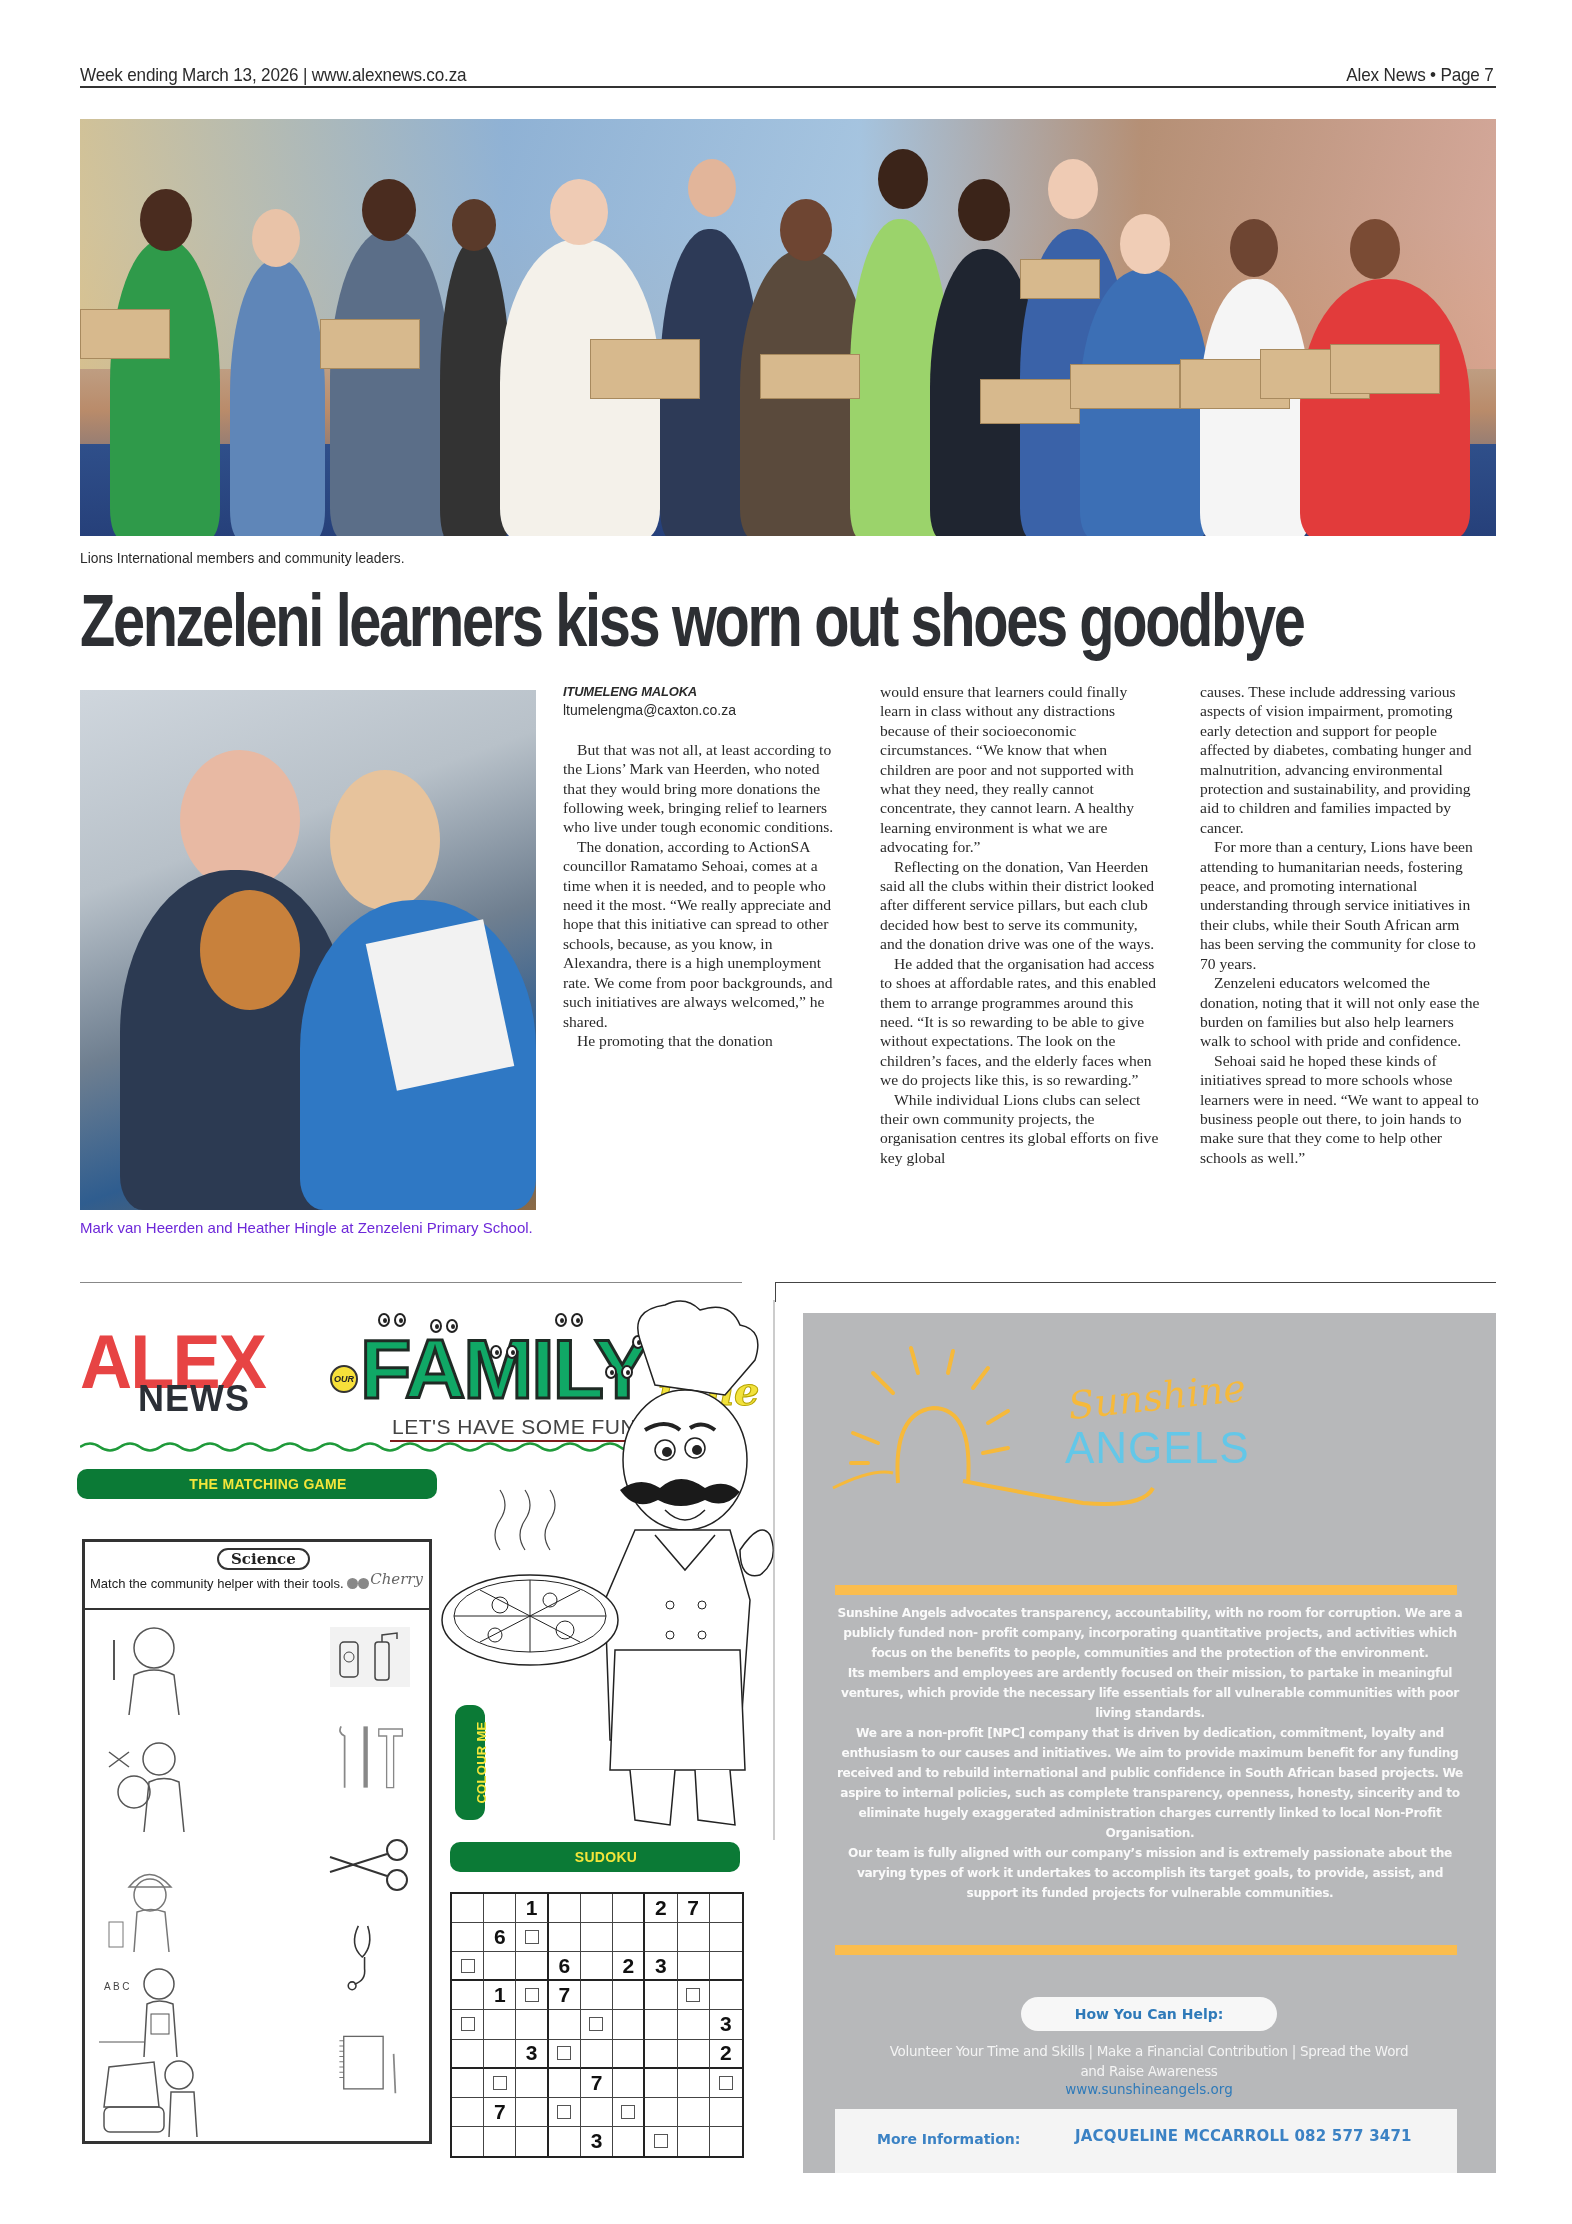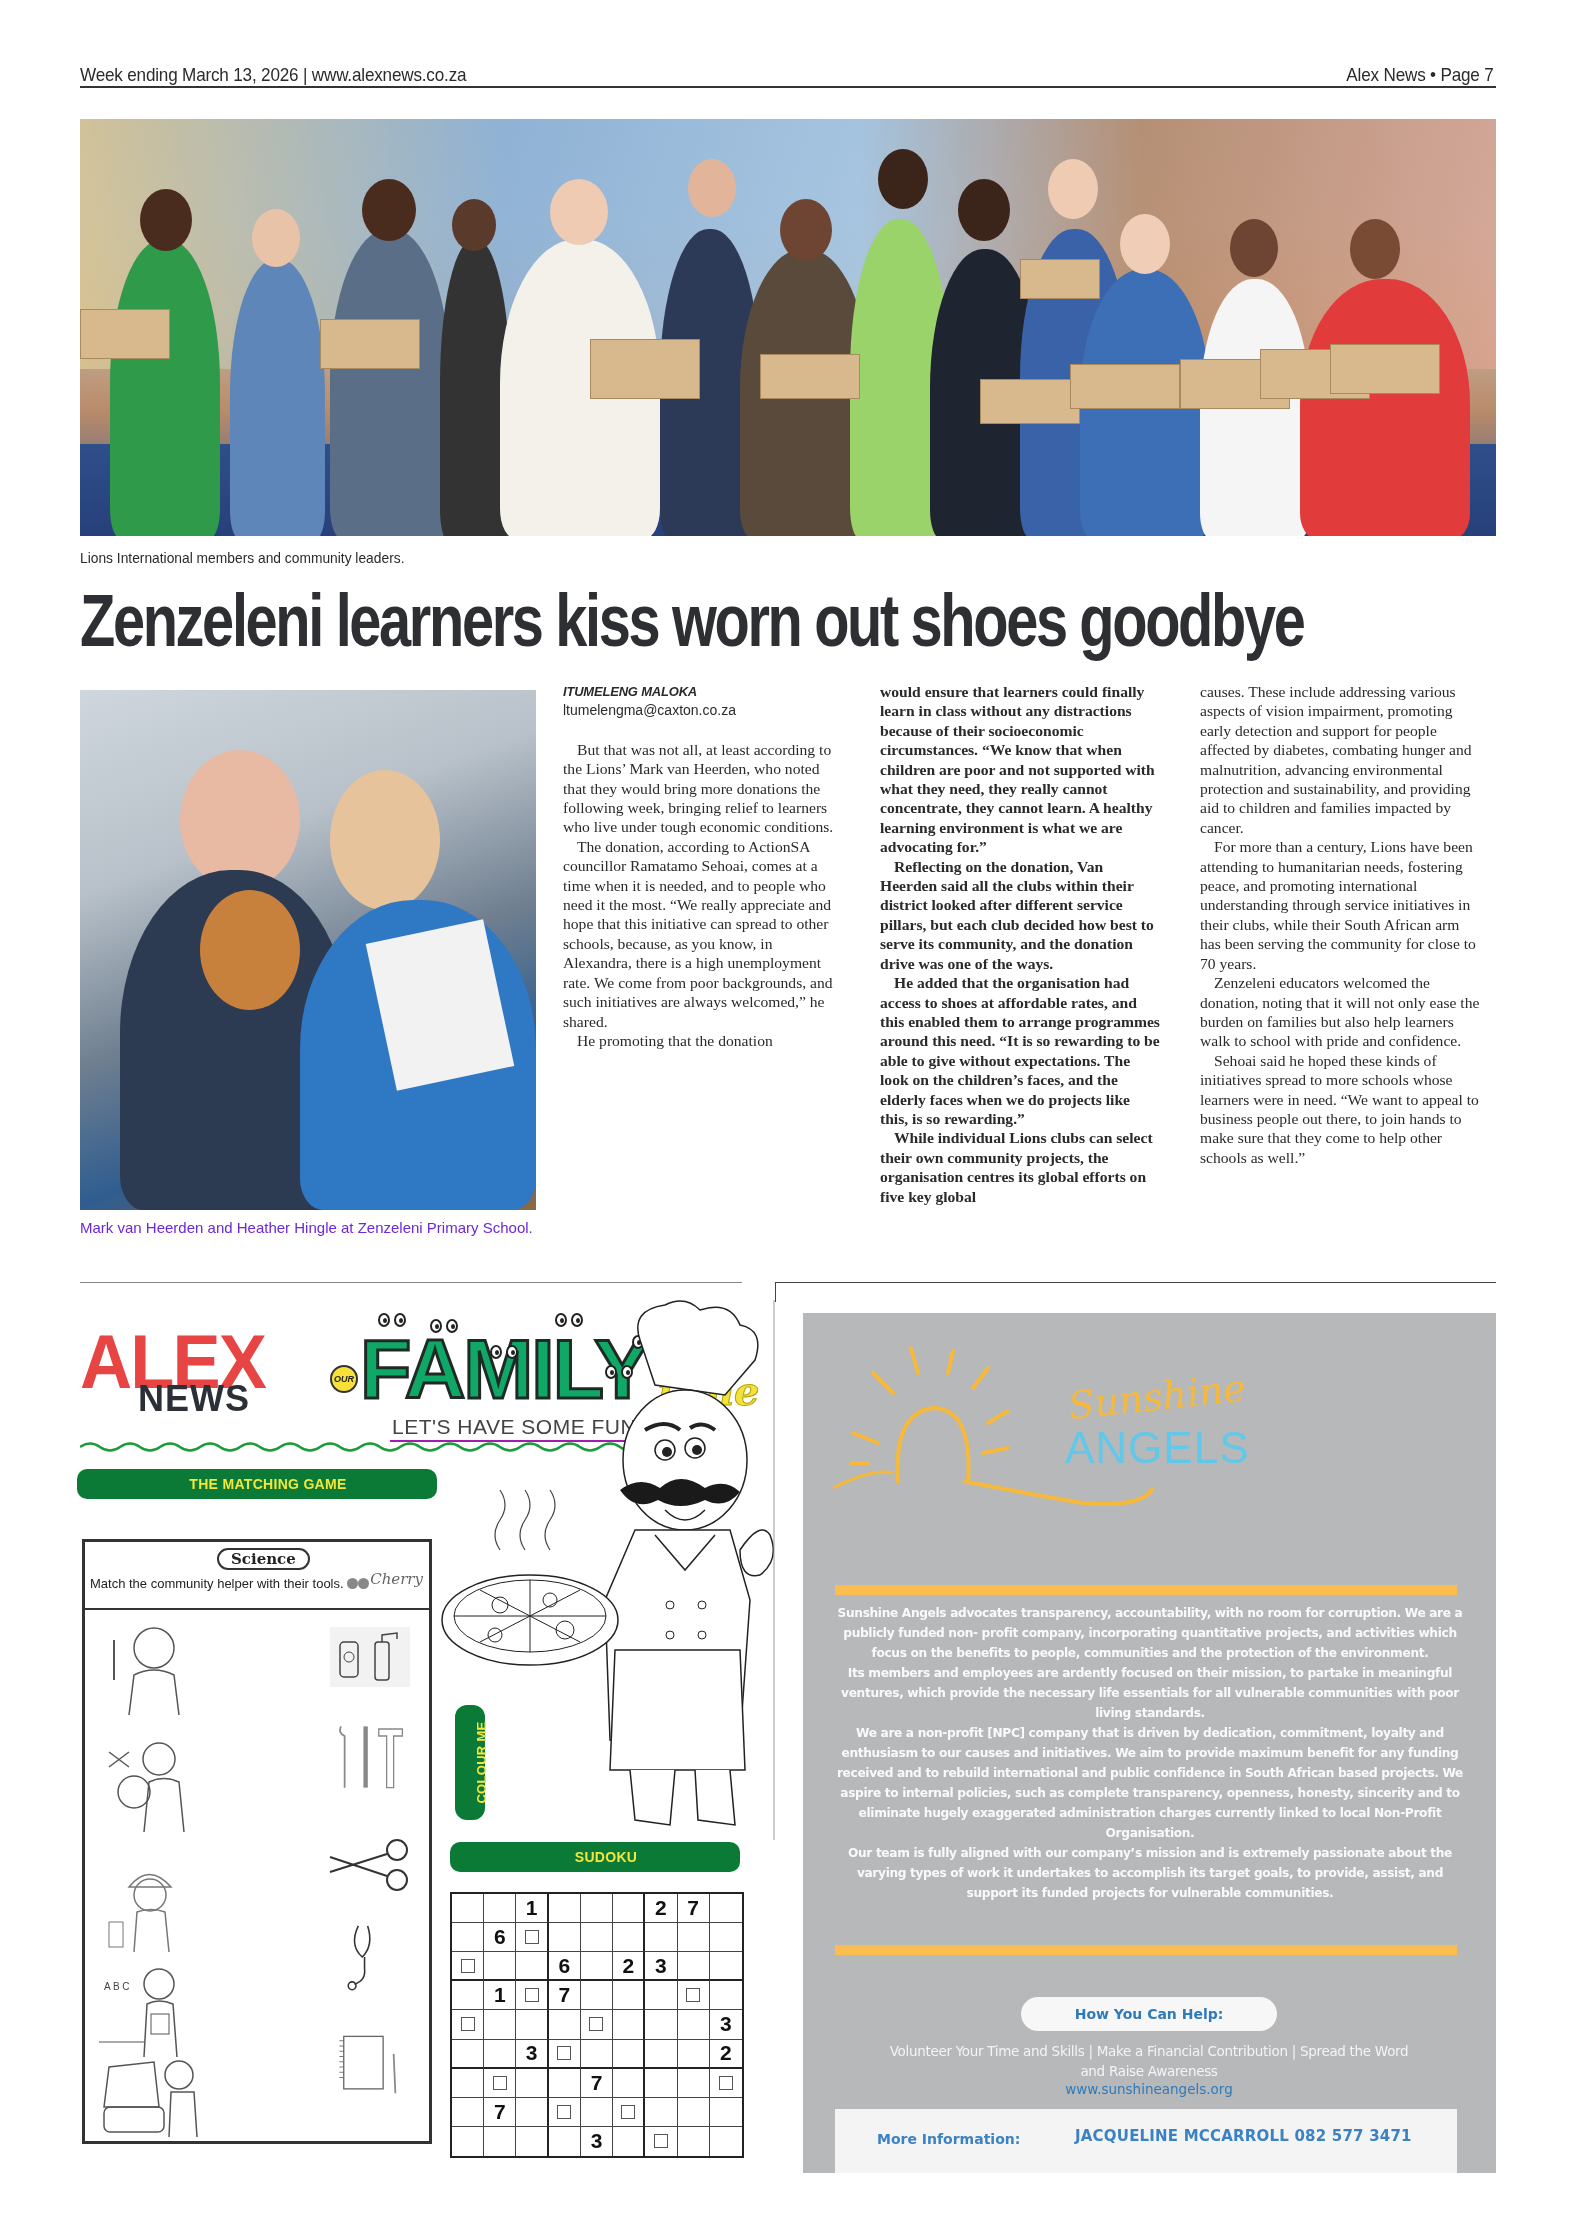--- a/index.html
+++ b/index.html
@@ -49,21 +49,21 @@
 
   
   .alex-logo { left: 80px; top: 1330px; }
   .alex-word { font-family: "Liberation Sans", sans-serif; font-weight: bold; color: #e74444; font-size: 76px; line-height: 64px; letter-spacing: -2px; transform: scaleX(0.95); transform-origin: left top; }
   .news-word { position:absolute; left: 58px; top: 48px; font-family: "Liberation Sans", sans-serif; font-weight: bold; color: #2b2f36; font-size: 36px; letter-spacing: 1px; }
   .family-wrap { left: 330px; top: 1305px; width: 420px; height: 140px; }
   .our-badge { position:absolute; left: 0; top: 60px; width: 28px; height: 28px; border-radius: 50%; background:#f7e03a; border:2px solid #333; font-size: 9px; font-weight:bold; color:#222; display:flex; align-items:center; justify-content:center; font-style: italic; }
   .family-letters { position:absolute; left: 30px; top: 22px; font-family: "Liberation Sans", sans-serif; font-weight: bold; font-size: 84px; line-height: 84px; color: #10a866;
     -webkit-text-stroke: 3px #1f2a24; letter-spacing: -2px; }
   .time-word { position:absolute; left: 328px; top: 62px; font-family: "DejaVu Serif", serif; font-style: italic; font-weight: bold; font-size: 40px; color: #f2e23c; -webkit-text-stroke: 1px #b5a300; }
-  .fun-line { position:absolute; left: 60px; top: 110px; font-size: 21px; color: #444; letter-spacing: 0.5px; border-bottom: 2px solid #a21caf; padding: 0 2px 1px; }
+  .fun-line { position:absolute; left: 60px; top: 110px; font-size: 21px; color: #444; letter-spacing: 0.5px; border-bottom: 2px solid #7f1d1d; padding: 0 2px 1px; }
   .eye { position:absolute; width: 12px; height: 14px; background:#fff; border:2px solid #222; border-radius:50%; }
   .eye::after { content:""; position:absolute; left:3px; top:3px; width:4px; height:5px; background:#222; border-radius:50%; }
 
   .wave { left: 80px; top: 1440px; width: 662px; height: 14px; }
 
   .pill { position:absolute; background: #0b7a36; color: #f4e63a; font-weight: bold; font-size: 14px; border-radius: 10px; display:flex; align-items:center; justify-content:center; letter-spacing: 0.3px; padding-left: 22px; }
   .pill-match { left: 77px; top: 1469px; width: 360px; height: 30px; }
   .pill-sudoku { left: 450px; top: 1842px; width: 290px; height: 30px; }
   .pill-colour { left: 455px; top: 1705px; width: 30px; height: 115px; border-radius: 12px; }
   .pill-colour span { transform: rotate(-90deg); white-space: nowrap; display:block; font-size: 13px; }
@@ -171,21 +171,21 @@
 <div class="abs cap-2">Mark van Heerden and Heather Hingle at Zenzeleni Primary School.</div>
 
 <div class="col" style="left:563px;top:682px;width:278px;">
   <div class="byline">ITUMELENG MALOKA</div>
   <div class="email">ltumelengma@caxton.co.za</div>
   <p>But that was not all, at least according to the Lions’ Mark van Heerden, who noted that they would bring more donations the following week, bringing relief to learners who live under tough economic conditions.</p>
   <p>The donation, according to ActionSA councillor Ramatamo Sehoai, comes at a time when it is needed, and to people who need it the most. “We really appreciate and hope that this initiative can spread to other schools, because, as you know, in Alexandra, there is a high unemployment rate. We come from poor backgrounds, and such initiatives are always welcomed,” he shared.</p>
   <p>He promoting that the donation</p>
 </div>
 
-<div class="col" style="left:880px;top:682px;width:280px;font-weight:bold;">
+<div class="col" style="left:880px;top:682px;width:280px;">
   <p class="noindent">would ensure that learners could finally learn in class without any distractions because of their socioeconomic circumstances. “We know that when children are poor and not supported with what they need, they really cannot concentrate, they cannot learn. A healthy learning environment is what we are advocating for.”</p>
   <p>Reflecting on the donation, Van Heerden said all the clubs within their district looked after different service pillars, but each club decided how best to serve its community, and the donation drive was one of the ways.</p>
   <p>He added that the organisation had access to shoes at affordable rates, and this enabled them to arrange programmes around this need. “It is so rewarding to be able to give without expectations. The look on the children’s faces, and the elderly faces when we do projects like this, is so rewarding.”</p>
   <p>While individual Lions clubs can select their own community projects, the organisation centres its global efforts on five key global</p>
 </div>
 
 <div class="col" style="left:1200px;top:682px;width:282px;">
   <p class="noindent">causes. These include addressing various aspects of vision impairment, promoting early detection and support for people affected by diabetes, combating hunger and malnutrition, advancing environmental protection and sustainability, and providing aid to children and families impacted by cancer.</p>
   <p>For more than a century, Lions have been attending to humanitarian needs, fostering peace, and promoting international understanding through service initiatives in their clubs, while their South African arm has been serving the community for close to 70 years.</p>
   <p>Zenzeleni educators welcomed the donation, noting that it will not only ease the burden on families but also help learners walk to school with pride and confidence.</p>

